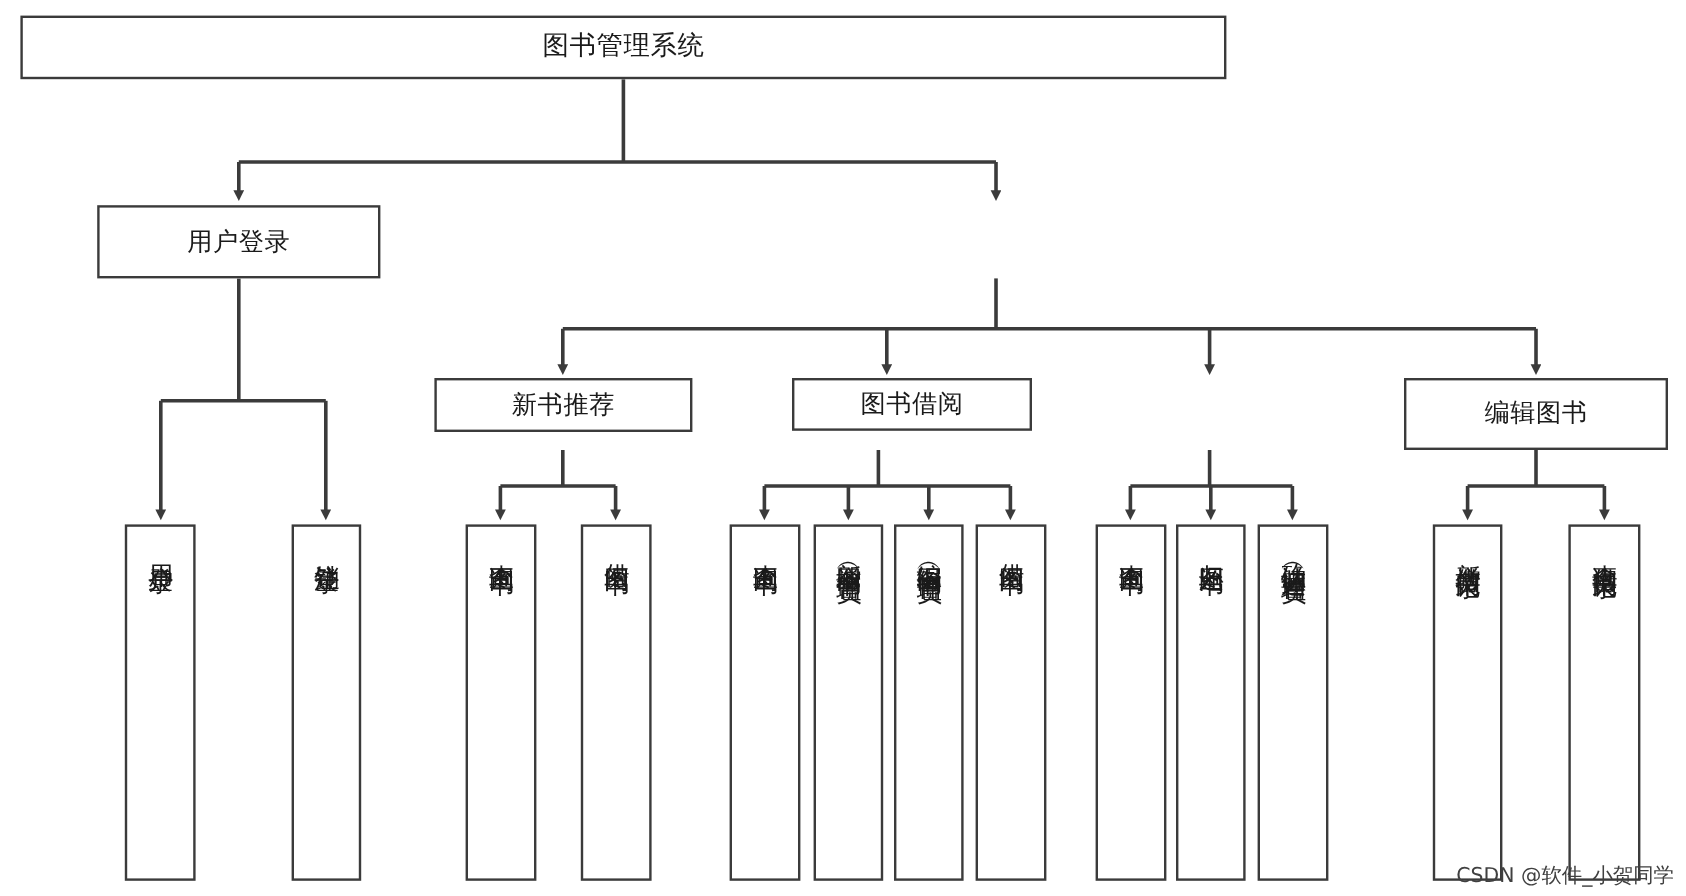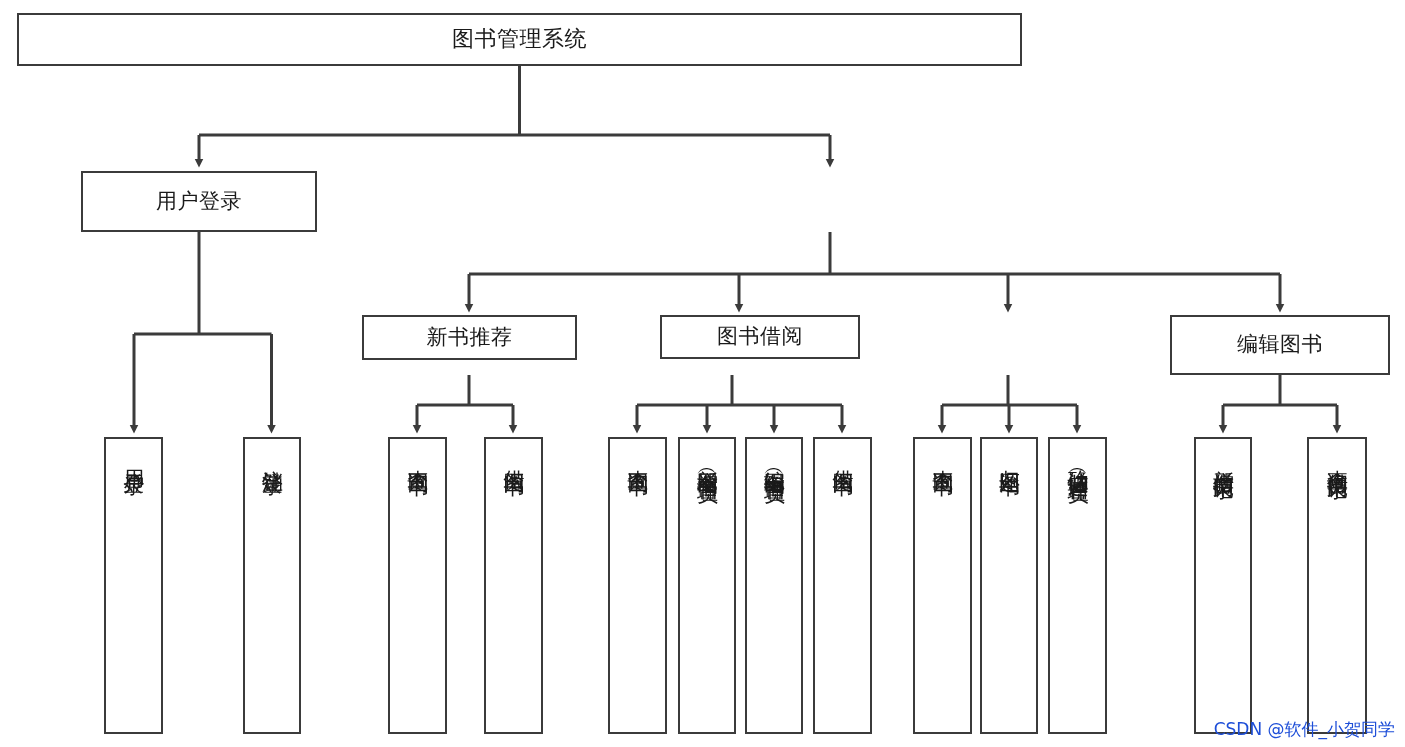--- a/index.html
+++ b/index.html
@@ -59,21 +59,21 @@
     font-size: 21px;
     line-height: 1.28;
     letter-spacing: 2px;
     white-space: nowrap;
   }
   .watermark {
     position: absolute;
     right: 10px;
     bottom: 6px;
     font-size: 17px;
-    color: #1d4ed8;
+    color: #404040;
     z-index: 5;
     white-space: nowrap;
     font-family: "DejaVu Sans", "Liberation Sans", sans-serif;
   }
 </style>
 </head>
 <body>
 
 <div id="canvas">
 

